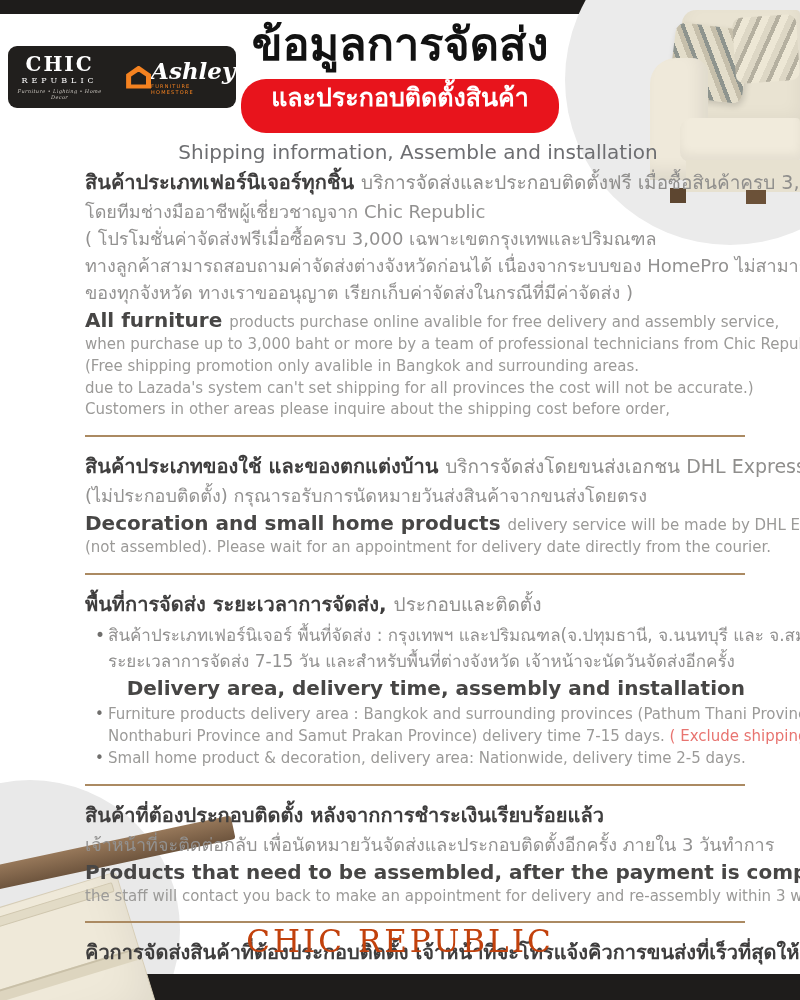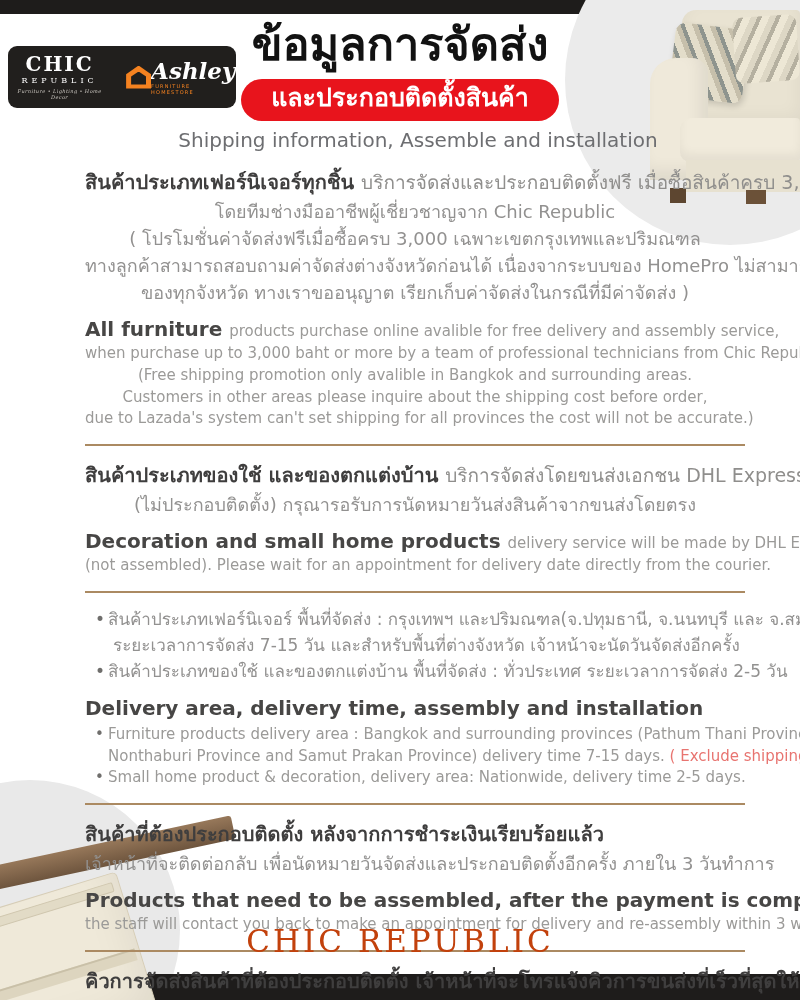--- a/index.html
+++ b/index.html
@@ -45,30 +45,30 @@
   .ashley { display:flex; align-items:center; }
   .house { position:relative; width:25px; height:23px; background:#f58220; clip-path:polygon(50% 0,100% 38%,100% 100%,0 100%,0 38%); }
   .house::after { content:""; position:absolute; left:5px; top:6px; right:5px; bottom:4px; background:#211f1d; clip-path:polygon(50% 0,100% 38%,100% 100%,0 100%,0 38%); }
   .ashley-name { color:#fff; font-family:"DejaVu Serif","Liberation Serif",serif; font-weight:700; font-style:italic; font-size:23px; line-height:1; }
   .ashley-sub { color:#f58220; font-size:5px; letter-spacing:1.2px; margin-top:1px; }
 
   
   .header { position:absolute; left:0; right:0; top:17px; text-align:center; z-index:4; }
   .title { font-size:45px; font-weight:800; color:#121212; line-height:1.25; }
   .pill { display:inline-block; margin-top:6px; background:#e8141c; color:#fff; font-size:25px; font-weight:600;
-    padding:4px 30px 8px; border-radius:25px; line-height:1.2; }
+    padding:4px 30px 20px; border-radius:25px; line-height:1.2; }
   .subtitle-en { font-size:20px; color:#6d6e71; margin-top:7px;padding-left:36px; }
 
   
   .content { position:absolute; left:85px; top:166px; width:660px; z-index:4; }
-  .nw { white-space:nowrap;text-align:center; }
+  .nw { white-space:nowrap; }
   .thai-head { font-size:20px; font-weight:700; color:#3f3e3e; line-height:1.6; white-space:nowrap; }
   .thai-head .rest { font-weight:400; color:#8f8e8c; font-size:19px; }
   .thai-body { font-size:18px; color:#929190; line-height:1.5; }
-  .en-head { font-size:20px; font-weight:700; color:#474645; line-height:1.35; white-space:nowrap; margin-top:10px; }
+  .en-head { font-size:20px; font-weight:700; color:#474645; line-height:1.35; white-space:nowrap; margin-top:1px;text-align:right; }
   .en-head .rest { font-weight:400; color:#9b9a98; font-size:15px; }
   .en-body { font-size:15px; color:#9b9a98; line-height:1.45; }
   .divider { border:none; border-top:2px solid #ab8a62; margin:14px 0 13px; }
   ul.blist { list-style:none; margin:2px 0 0 10px; }
   ul.blist li { position:relative; padding-left:13px; }
   ul.blist li::before { content:"•"; position:absolute; left:0; top:0; color:#6f6e6c; }
   .thai-bullets { font-size:17px; color:#929190; line-height:1.55; }
   .en-bullets { font-size:15px; color:#9b9a98; line-height:1.45; }
   .red-note { color:#e87470; }
 
@@ -130,22 +130,22 @@
         <div class="nw">ทางลูกค้าสามารถสอบถามค่าจัดส่งต่างจังหวัดก่อนได้ เนื่องจากระบบของ HomePro ไม่สามารถตั้งค่าจัดส่ง</div>
         <div class="nw">ของทุกจังหวัด ทางเราขออนุญาต เรียกเก็บค่าจัดส่งในกรณีที่มีค่าจัดส่ง )</div>
       </div>
       <div class="en-head">
         <span>All furniture</span>
         <span class="rest">products purchase online avalible for free delivery and assembly service,</span>
       </div>
       <div class="en-body">
         <div class="nw">when purchase up to 3,000 baht or more by a team of professional technicians from Chic Republic</div>
         <div class="nw">(Free shipping promotion only avalible in Bangkok and surrounding areas.</div>
+        <div class="nw">due to Lazada's system can't set shipping for all provinces the cost will not be accurate.)</div>
         <div class="nw">Customers in other areas please inquire about the shipping cost before order,</div>
-        <div class="nw">due to Lazada's system can't set shipping for all provinces the cost will not be accurate.)</div>
       </div>
     </section>
 
     <hr class="divider">
 
     <section>
       <div class="thai-head">
         <span>สินค้าประเภทของใช้ และของตกแต่งบ้าน</span>
         <span class="rest">บริการจัดส่งโดยขนส่งเอกชน DHL Express</span>
       </div>
@@ -157,27 +157,28 @@
         <span class="rest">delivery service will be made by DHL Express</span>
       </div>
       <div class="en-body">
         <div class="nw">(not assembled). Please wait for an appointment for delivery date directly from the courier.</div>
       </div>
     </section>
 
     <hr class="divider">
 
     <section>
+      <div class="thai-head">
+        <span>พื้นที่การจัดส่ง ระยะเวลาการจัดส่ง,</span>
+        <span class="rest">ประกอบและติดตั้ง</span>
+      </div>
       <ul class="blist thai-bullets">
         <li>
           <div class="nw">สินค้าประเภทเฟอร์นิเจอร์ พื้นที่จัดส่ง : กรุงเทพฯ และปริมณฑล(จ.ปทุมธานี, จ.นนทบุรี และ จ.สมุทรปราการ)</div>
           <div class="nw">ระยะเวลาการจัดส่ง 7-15 วัน และสำหรับพื้นที่ต่างจังหวัด เจ้าหน้าจะนัดวันจัดส่งอีกครั้ง</div>
-        </li>
-        <li>
-          <div class="nw">สินค้าประเภทของใช้ และของตกแต่งบ้าน พื้นที่จัดส่ง : ทั่วประเทศ ระยะเวลาการจัดส่ง 2-5 วัน</div>
         </li>
       </ul>
       <div class="en-head">
         <span>Delivery area, delivery time, assembly and installation</span>
       </div>
       <ul class="blist en-bullets">
         <li>
           <div class="nw">Furniture products delivery area : Bangkok and surrounding provinces (Pathum Thani Province,</div>
           <div class="nw">
             <span>Nonthaburi Province and Samut Prakan Province) delivery time 7-15 days.</span><span class="red-note"> ( Exclude shipping to island )</span>

